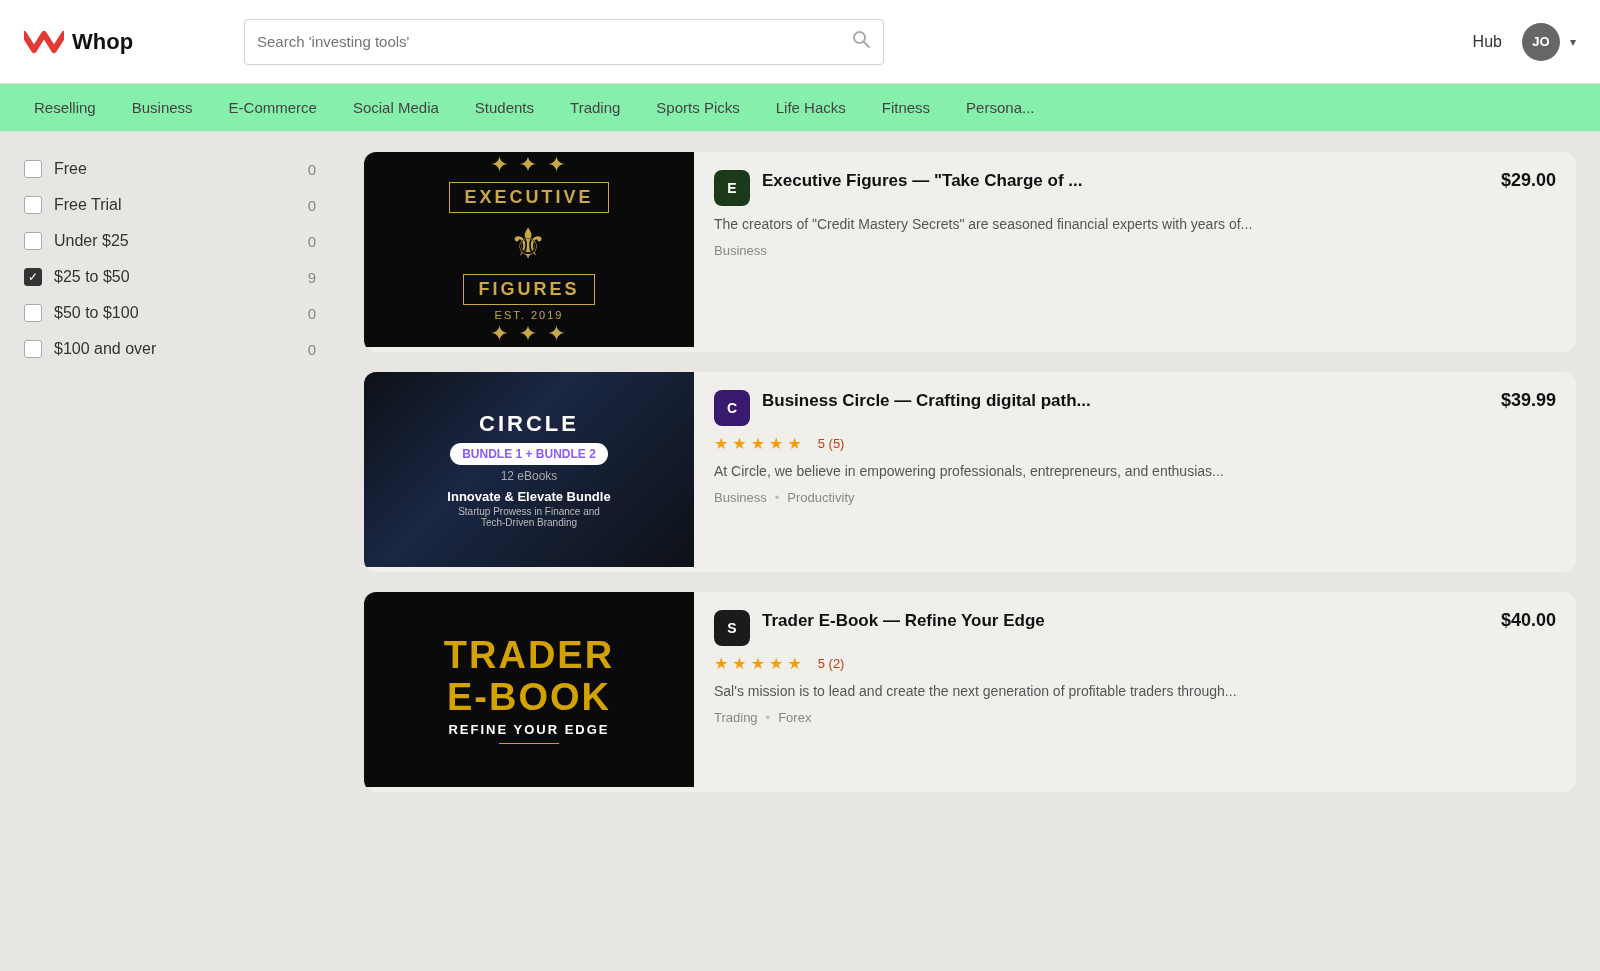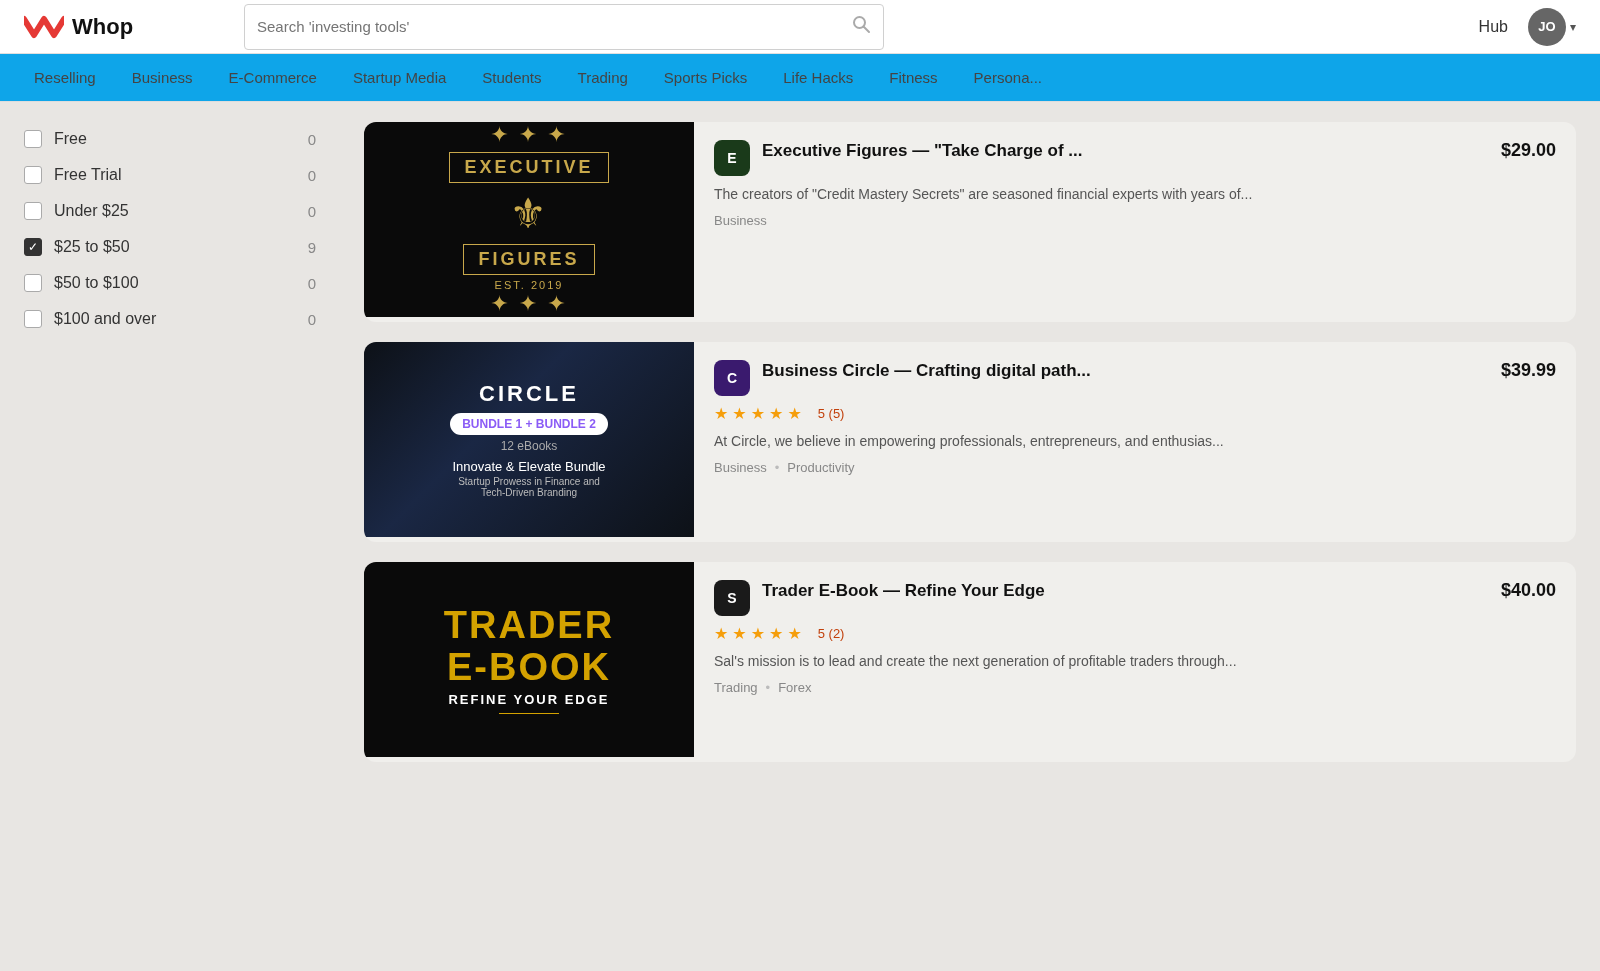--- a/index.html
+++ b/index.html
@@ -1,21 +1,21 @@
 <!DOCTYPE html>
 <html><head>
   <meta charset="utf-8">
   <style>
     * { box-sizing: border-box; margin: 0; padding: 0; }
     body { font-family: -apple-system, BlinkMacSystemFont, 'Segoe UI', sans-serif; background: #e8e6e3; min-height: 971px; }
 
     
     .header {
       background: #fff;
-      height: 54px;
+      height: 84px;
       display: flex;
       align-items: center;
       padding: 13px 24px;
       gap: 20px;
       border-bottom: 1px solid #e0e0e0;
     }
     .logo-area {
       display: flex;
       align-items: center;
       gap: 8px;
@@ -73,28 +73,28 @@
       display: flex;
       align-items: center;
       justify-content: center;
       color: #fff;
       font-size: 13px;
       font-weight: 600;
     }
     .avatar-dropdown {
       display: flex;
       align-items: center;
-      gap: 4px;
+      gap: 10px;
       cursor: pointer;
     }
     .chevron-down { color: #555; font-size: 12px; }
 
     
     .nav-tabs {
-      background: #0ea5e9;
+      background: #86efac;
       border-bottom: 1px solid #ddd;
       display: flex;
       align-items: center;
       padding: 0 16px;
       height: 48px;
       overflow: hidden;
     }
     .nav-tab {
       padding: 0 18px;
       height: 48px;
@@ -255,21 +255,21 @@
       margin: 6px 0 4px;
     }
     .circle-bundle-pill span { color: #8b5cf6; font-weight: 600; }
     .circle-ebooks {
       font-size: 12px;
       color: #aaa;
       margin-bottom: 6px;
     }
     .circle-subtitle {
       font-size: 13px;
-      font-weight: 400;
+      font-weight: 700;
       color: #fff;
       margin-bottom: 2px;
     }
     .circle-desc-sm {
       font-size: 10px;
       color: #bbb;
     }
 
     .card-image-trader {
       background: #0a0a0a;
@@ -421,21 +421,21 @@
       <span class="chevron-down">▾</span>
     </div>
   </div>
 </header>
 
 <nav class="nav-tabs">
 
 <div class="nav-tab">Reselling</div>
     <div class="nav-tab">Business</div>
     <div class="nav-tab">E-Commerce</div>
-    <div class="nav-tab">Startup Media</div>
+    <div class="nav-tab">Social Media</div>
     <div class="nav-tab">Students</div>
     <div class="nav-tab">Trading</div>
     <div class="nav-tab">Sports Picks</div>
     <div class="nav-tab">Life Hacks</div>
     <div class="nav-tab">Fitness</div>
     <div class="nav-tab">Persona...</div>
   </nav>
 
 <div class="main-layout">
 

